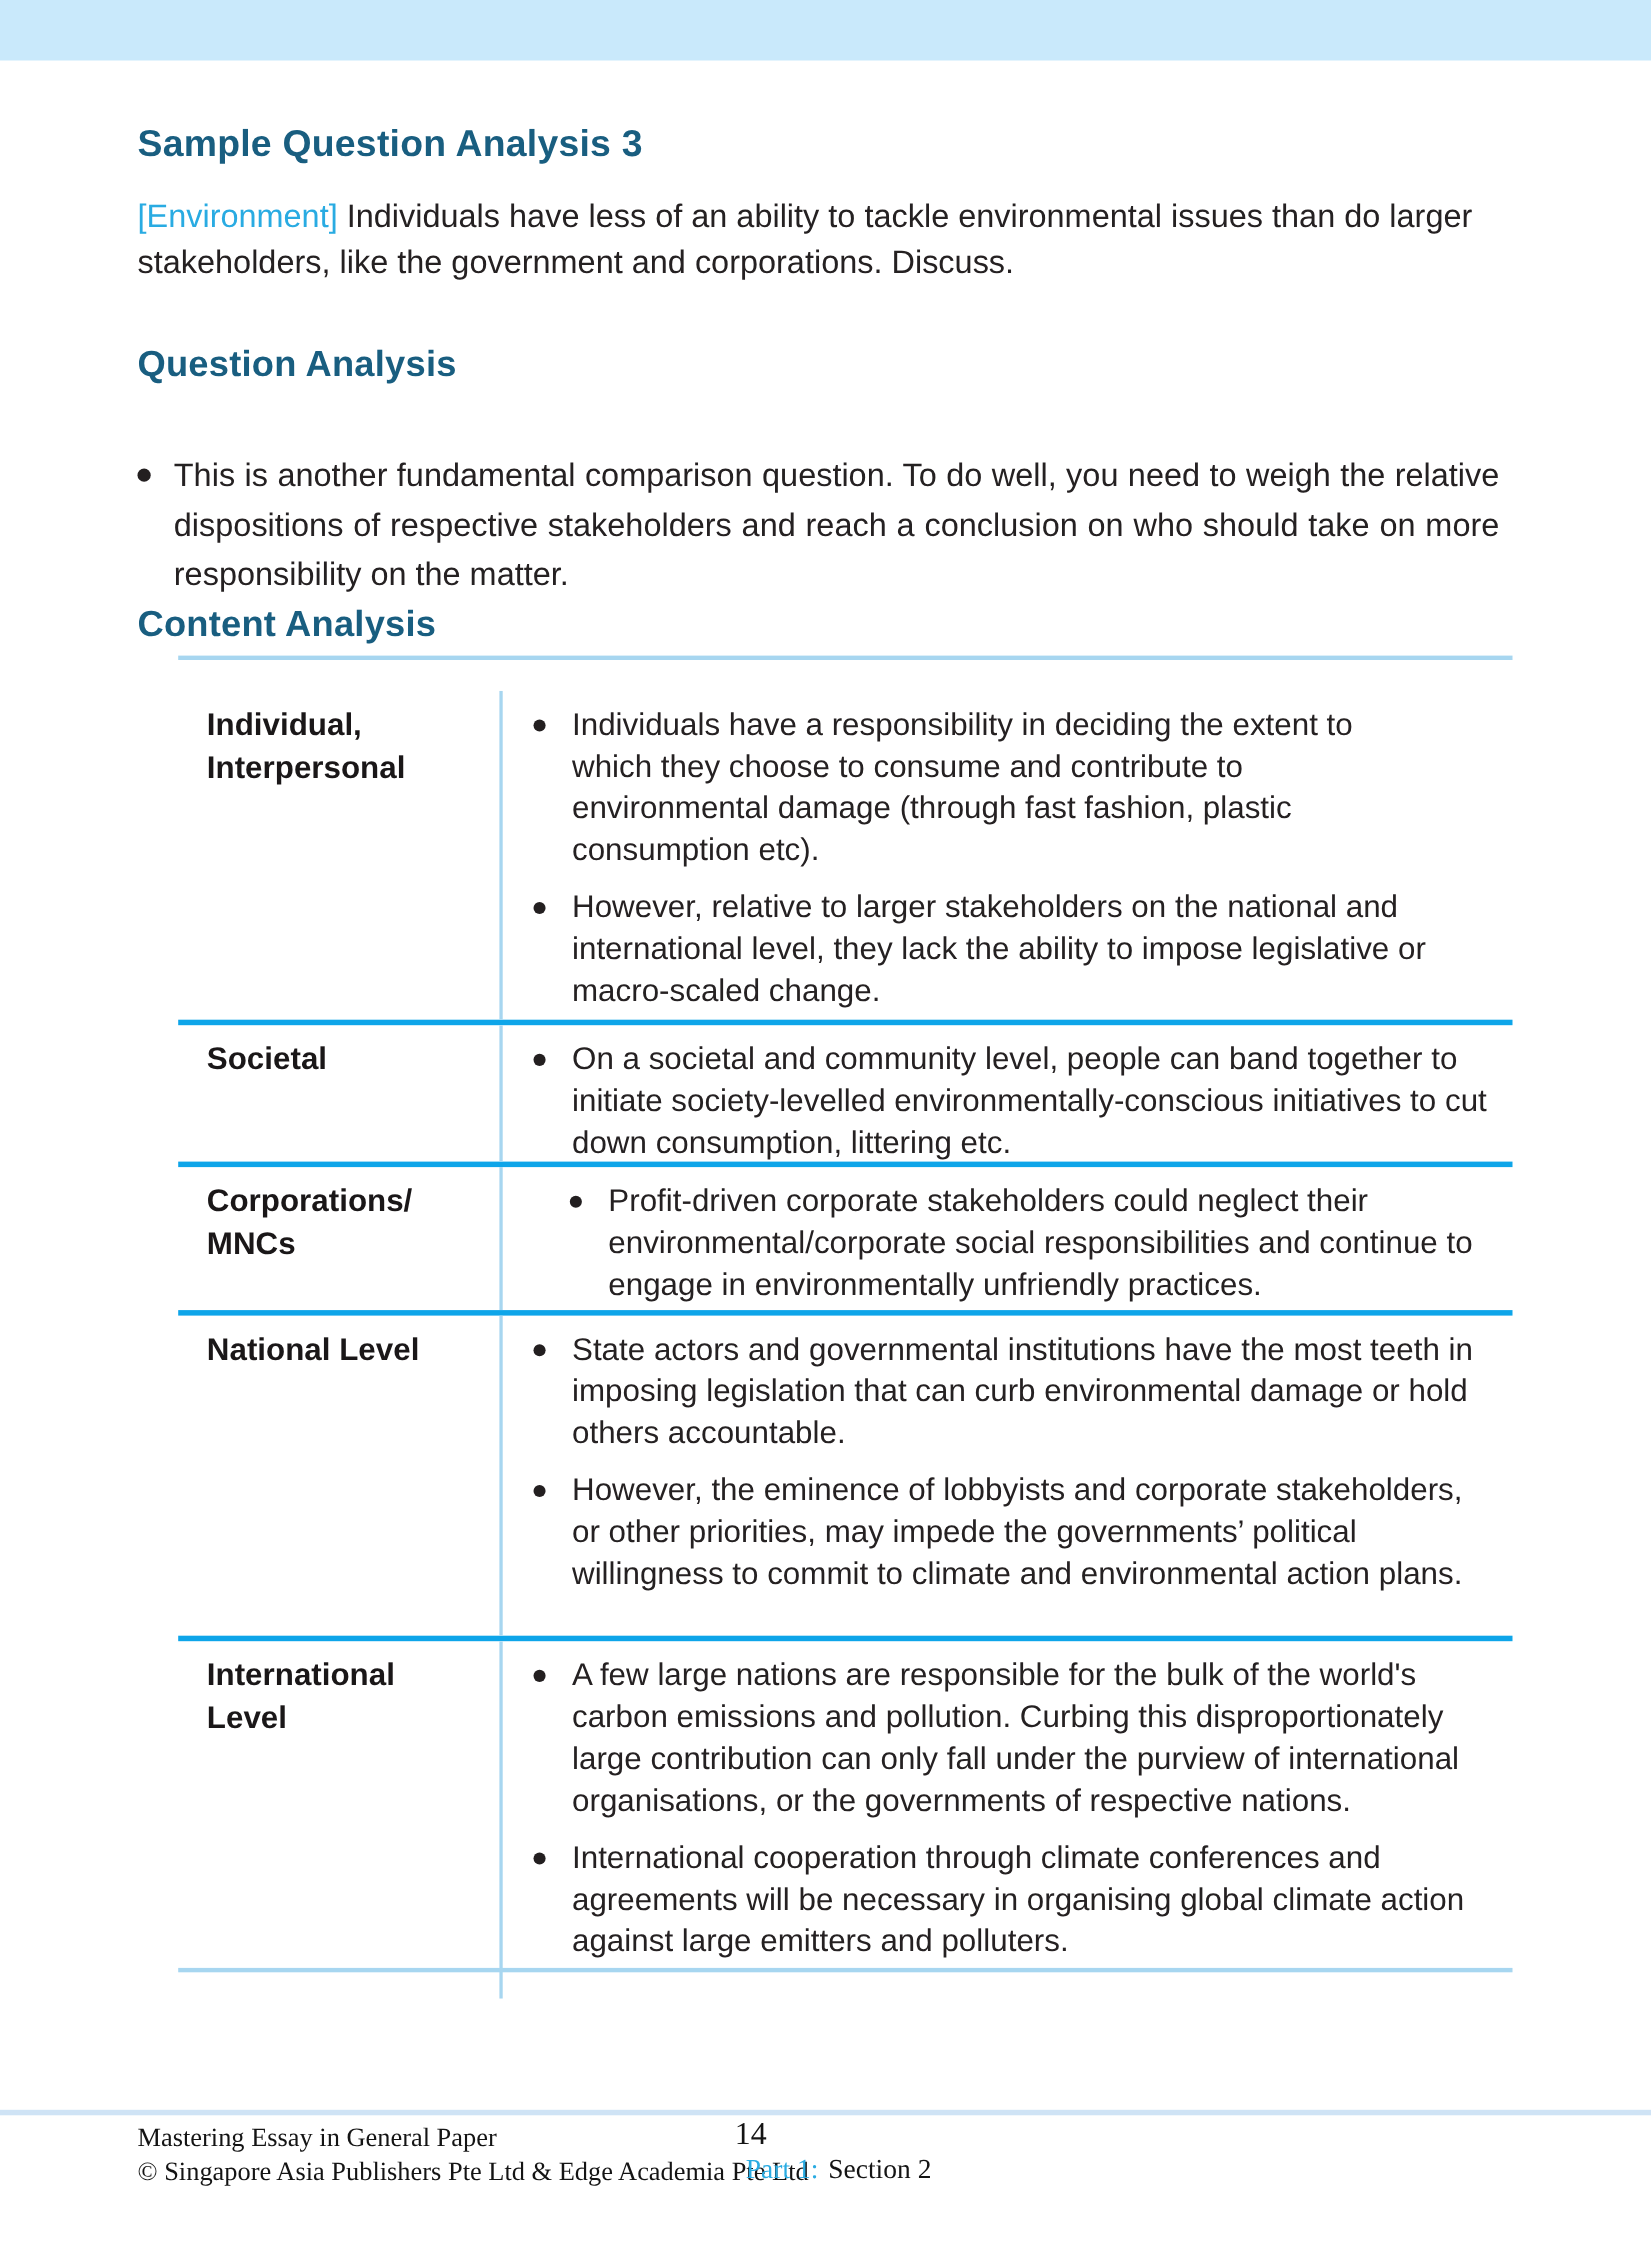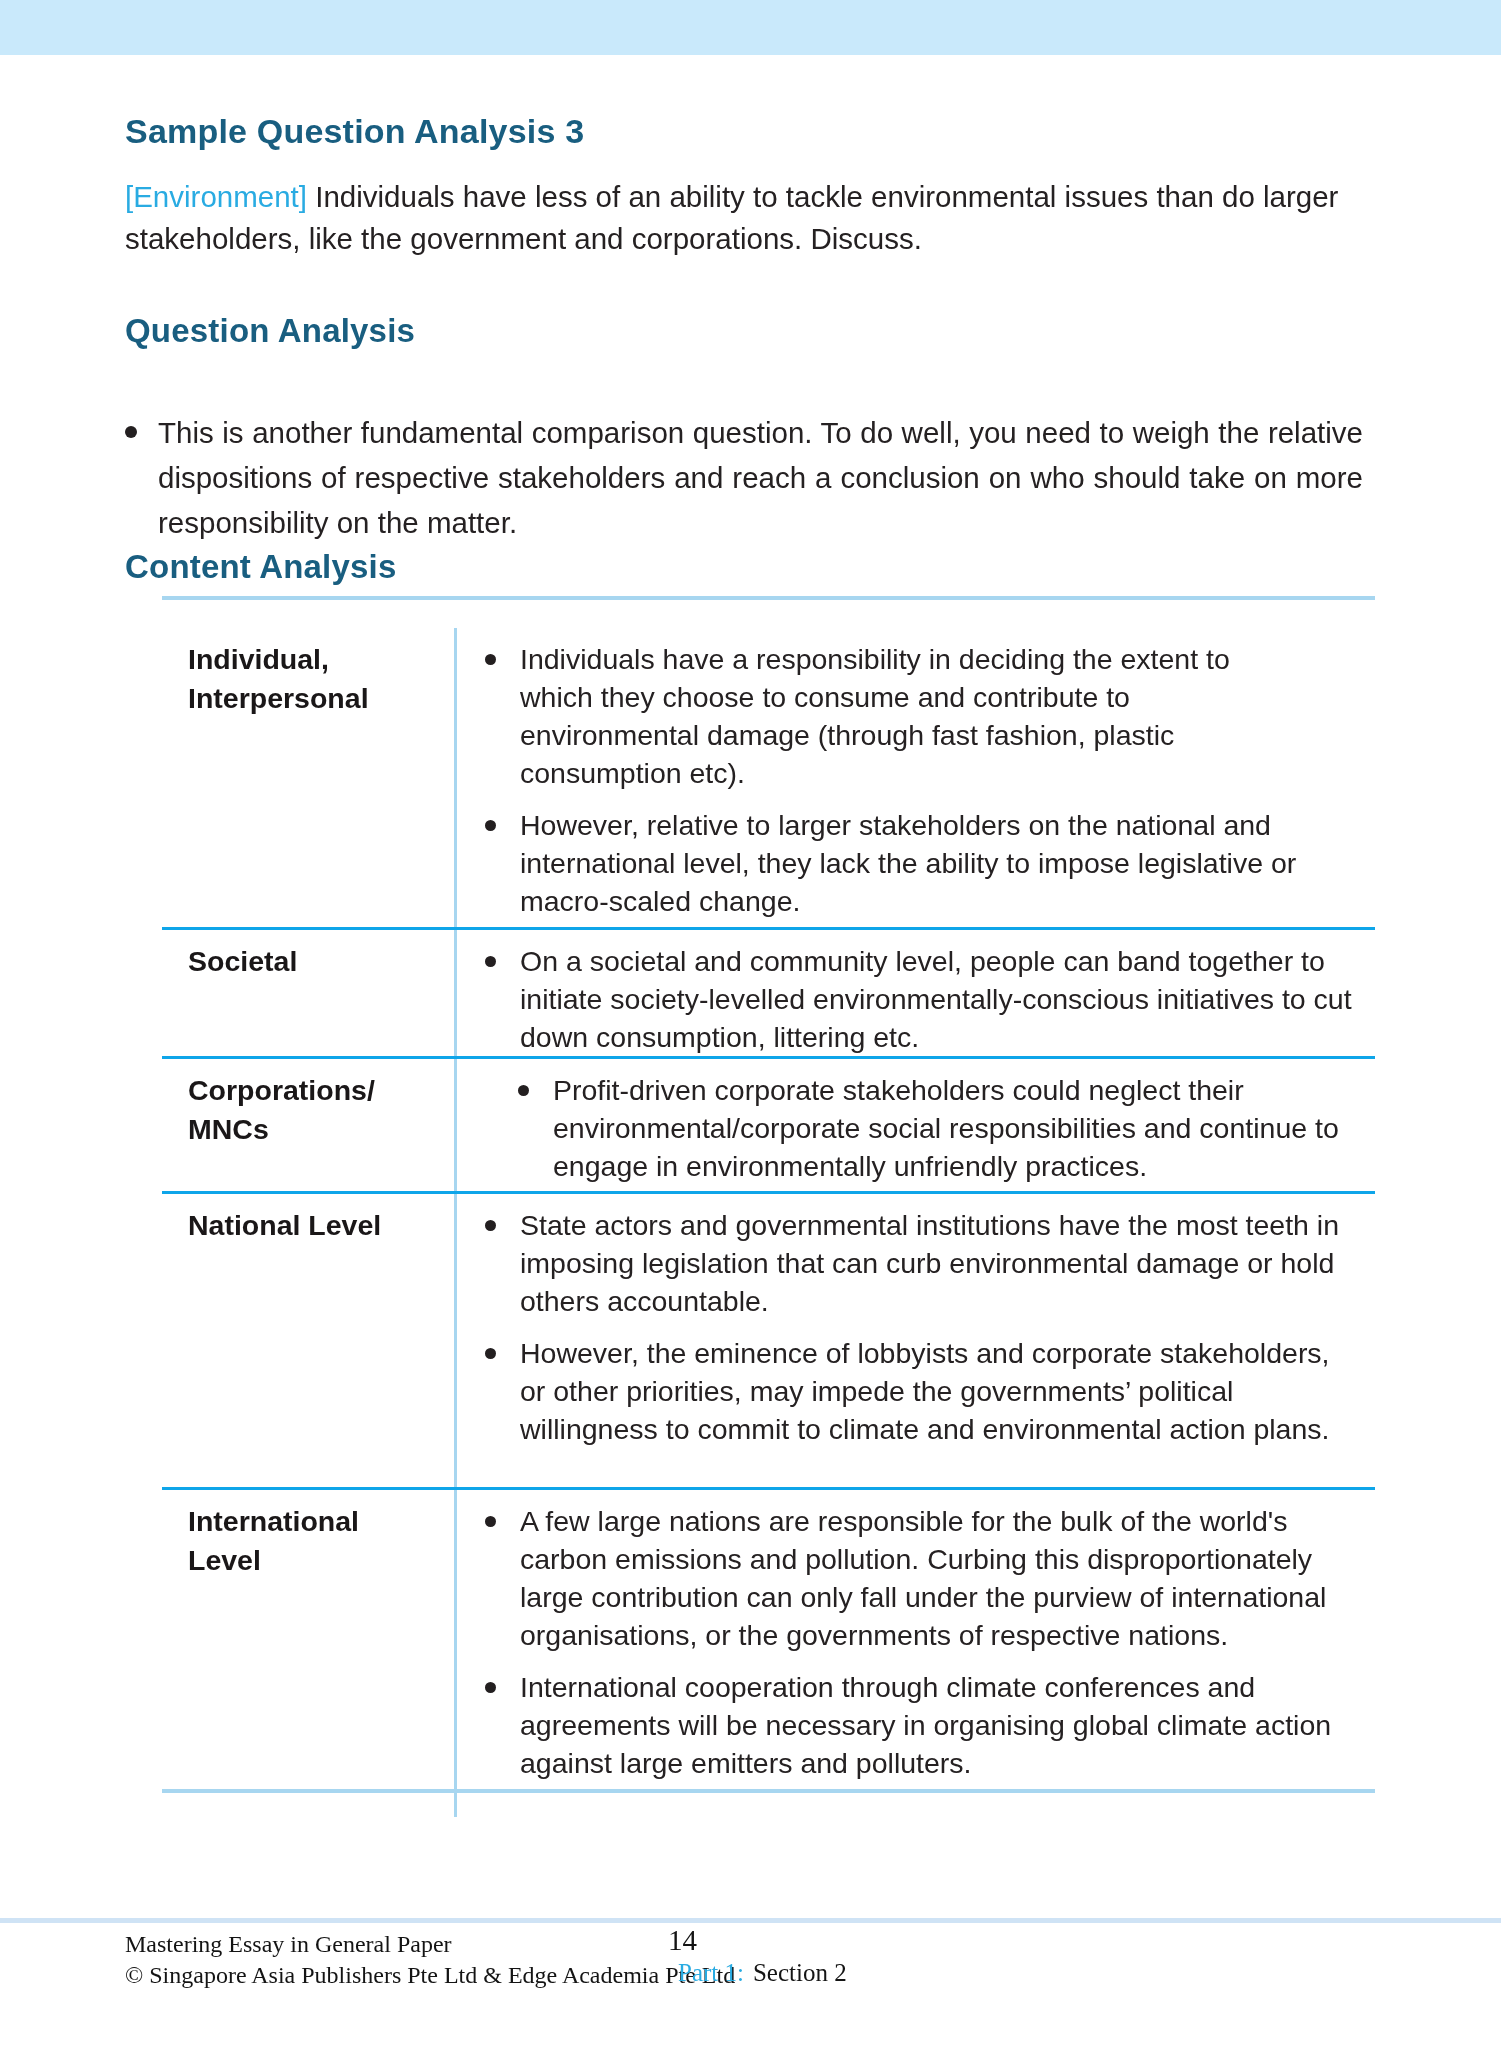--- a/index.html
+++ b/index.html
@@ -49,21 +49,21 @@
   }
 
   
   #ca-table{
     left:162px;top:596px;width:1213px;height:1197px;
     box-sizing:border-box;
     border-top:4px solid #a7d6f0;
     border-bottom:4px solid #a7d6f0;
   }
   .ca-row{display:flex;box-sizing:border-box;overflow:hidden;}
-  .ca-row + .ca-row{border-top:3px solid #0ea5e9;}
+  .ca-row + .ca-row{border-top:5px solid #0ea5e9;}
   .ca-row.r1{height:299px;margin-top:28px;}
   .ca-row.r2{height:129px;}
   .ca-row.r3{height:135px;gap:33px;}
   .ca-row.r4{height:296px;}
   .ca-row.r5{height:330px;}
   .cell-label{
     width:295px;flex:none;box-sizing:border-box;
     border-right:3px solid #a7d6f0;
     padding:12px 36px 0 26px;
     font-size:28.5px;font-weight:bold;line-height:39px;color:#1a1718;

